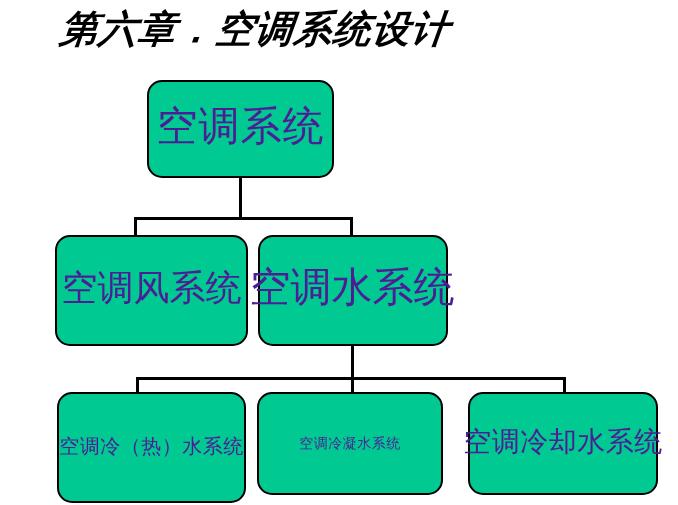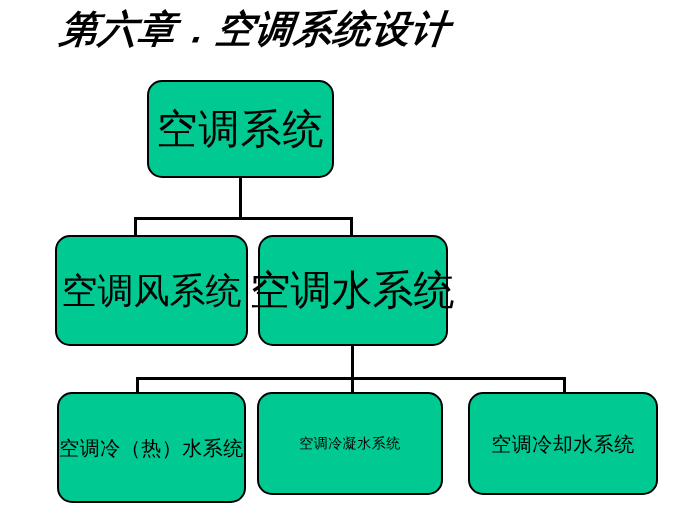--- a/index.html
+++ b/index.html
@@ -46,23 +46,23 @@
     position: absolute;
     box-sizing: border-box;
     background: #00c992;
     border: 2.5px solid #000000;
     border-radius: 15px;
     display: flex;
     align-items: center;
     justify-content: center;
   }
   .node .label {
-    color: #000000;
+    color: #4c1d95;
     white-space: nowrap;
-    font-family: Liberation Serif, serif;
+    font-family: Liberation Mono, monospace;
     font-weight: 400;
     line-height: 1;
     position: relative;
     z-index: 3;
   }
 
   
   #node-root {
     left: 147px;
     top: 80px;
@@ -109,21 +109,21 @@
     height: 103px;
   }
   #node-condensate .label { font-size: 14px; letter-spacing: 0.5px; }
 
   #node-cooling {
     left: 468px;
     top: 392px;
     width: 190px;
     height: 103px;
   }
-  #node-cooling .label { font-size: 20px; letter-spacing: 0.5px; }
+  #node-cooling .label { font-size: 28px; letter-spacing: 0.5px; }
 
   
   .conn {
     position: absolute;
     background: #000000;
   }
   .v { width: 3px; }
   .h { height: 3px; }
 
   

